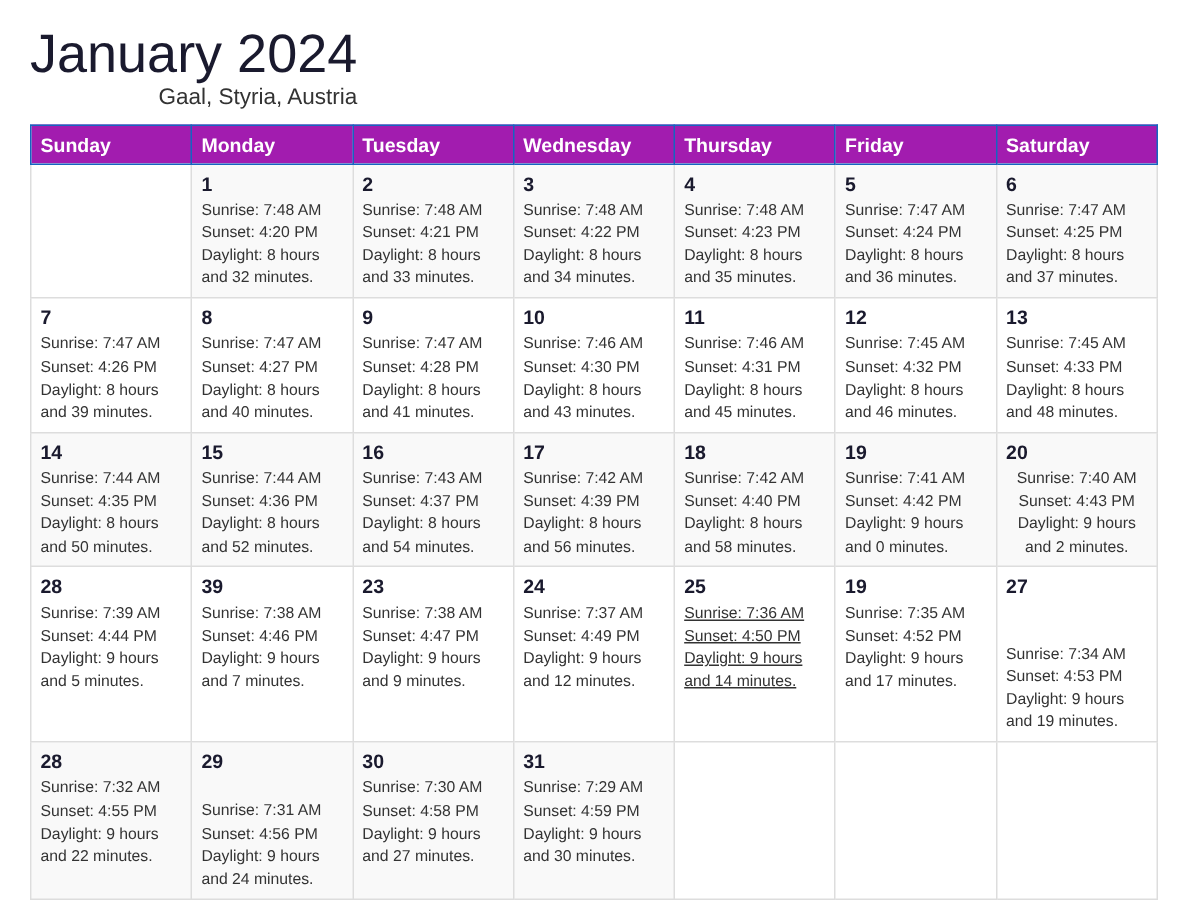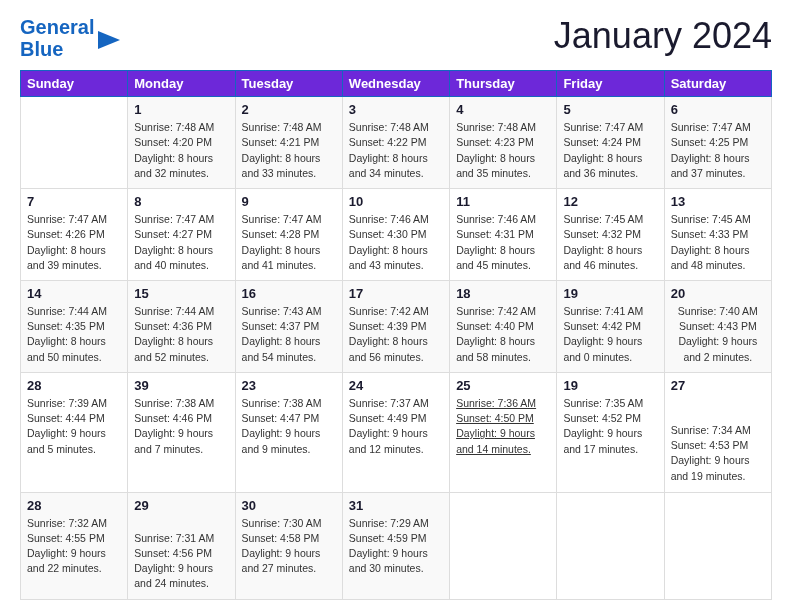--- a/index.html
+++ b/index.html
@@ -50,21 +50,21 @@
       font-size: 15px;
       color: #333;
     }
     .calendar {
       width: 100%;
       border-collapse: collapse;
       flex: 1;
       font-size: 11px;
     }
     .calendar thead th {
-      background: #6d28d9;
+      background: #a21caf;
       color: #fff;
       padding: 5px 6px;
       text-align: left;
       font-size: 13px;
       font-weight: bold;
       border: 1px solid #1565c0;
     }
     .calendar tbody tr {
       border-bottom: 1px solid #ccc;
     }
@@ -93,33 +93,23 @@
     }
     .empty-cell {
       background: #fff !important;
     }
   </style>
 </head>
 <body>
 
 <div class="page">
   <div class="header">
-    <div class="logo">
-      <div style="display:flex;align-items:center;">
-        <span class="logo-text">
-          <span>General</span><br>
-          <span style="color:#1565c0;">Blue</span>
-        </span>
-        <svg width="22" height="18" viewBox="0 0 22 18" style="margin-left:4px;margin-top:4px;">
-          <polygon points="0,0 0,18 22,9" fill="#1565c0"></polygon>
-        </svg>
-      </div>
-    </div>
     <div class="title-area">
       <div class="main-title">January 2024</div>
+      <div class="subtitle">Gaal, Styria, Austria</div>
     </div>
   </div>
 
   <table class="calendar">
     <thead>
       <tr>
         <th>Sunday</th>
         <th>Monday</th>
         <th>Tuesday</th>
         <th>Wednesday</th>

